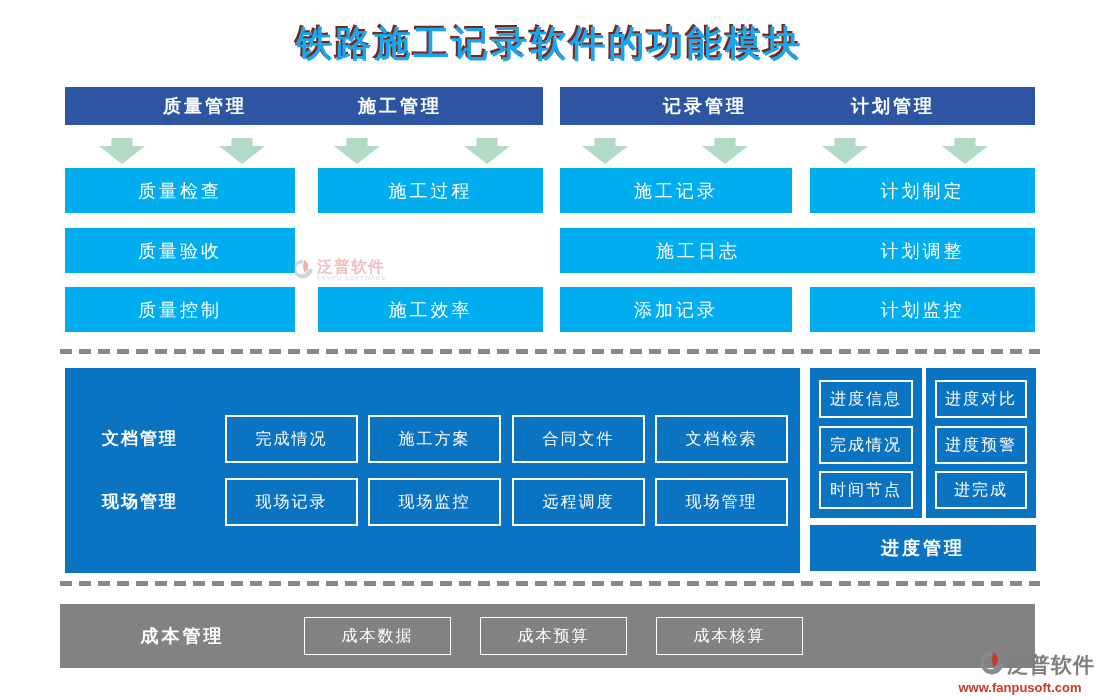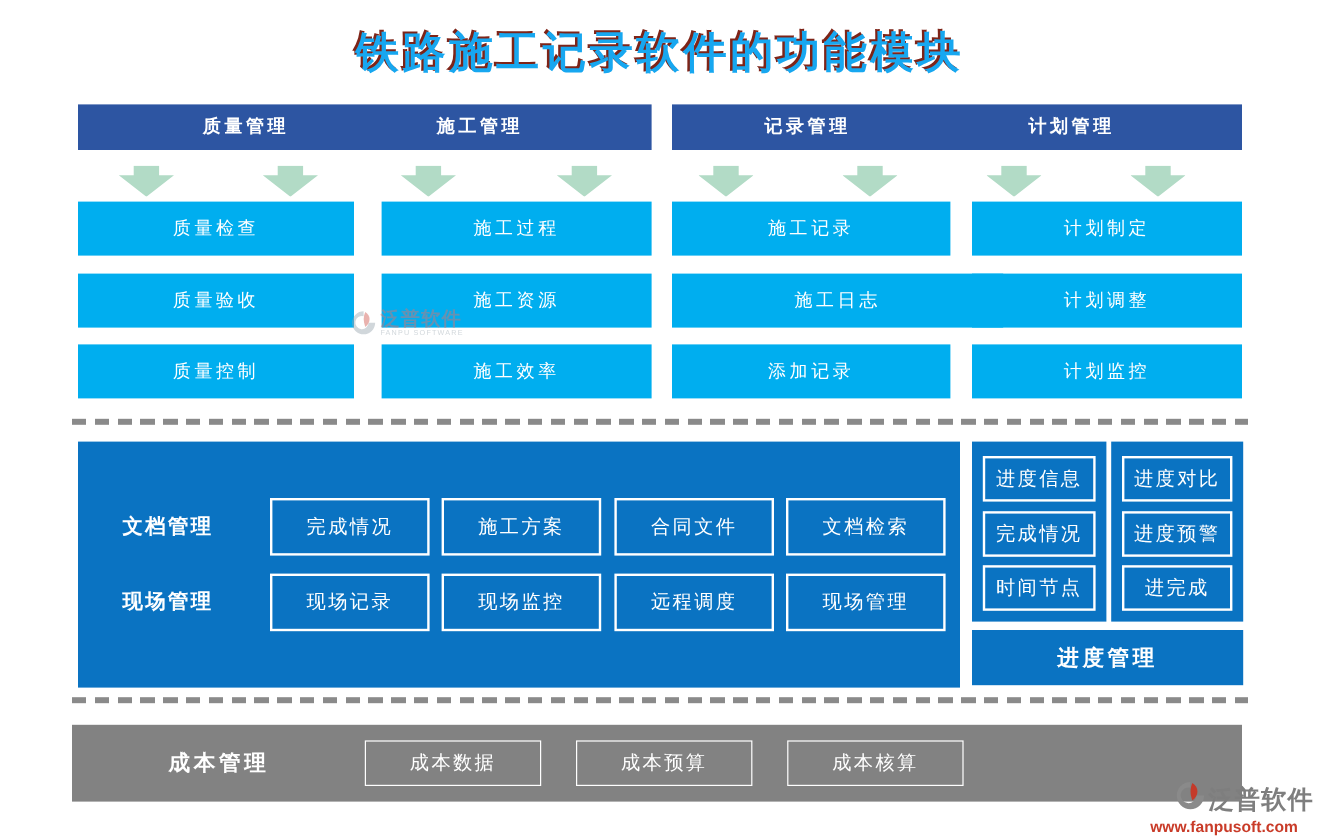--- a/index.html
+++ b/index.html
@@ -6,27 +6,27 @@
   body{font-family:"Liberation Sans","DejaVu Sans",sans-serif;}
   .stage{position:relative;width:1100px;height:700px;background:#ffffff;overflow:hidden;}
 
   .abs{position:absolute;box-sizing:border-box;}
 
   .title{top:20px;left:0;width:100%;text-align:center;
     font-size:36px;font-weight:bold;letter-spacing:3px;color:#17a7f0;
     text-shadow:-2px -2px 0 #7e2418;}
 
   .hbar{background:#2d55a2;height:38px;}
-  .hlabel{color:#ffffff;font-size:15px;font-weight:bold;letter-spacing:3px;
+  .hlabel{color:#ffffff;font-size:18px;font-weight:bold;letter-spacing:3px;
     height:38px;line-height:38px;text-align:center;width:140px;}
 
   .arrow{width:46px;height:26px;background:#b2dbc6;
     clip-path:polygon(27% 0,73% 0,73% 31%,100% 31%,50% 100%,0 31%,27% 31%);}
 
-  .mbtn{background:#00aeef;height:45px;color:#ffffff;font-size:15px;letter-spacing:3px;
+  .mbtn{background:#00aeef;height:45px;color:#ffffff;font-size:18px;letter-spacing:3px;
     display:flex;align-items:center;justify-content:center;}
 
   .dash{height:5px;background:repeating-linear-gradient(90deg,#8a8a8a 0 12px,transparent 12px 19px);}
 
   .panel{background:#0a73c2;}
   .plabel{color:#ffffff;font-size:17px;font-weight:bold;letter-spacing:2px;
     height:48px;line-height:48px;text-align:center;}
   .pbox{border:2px solid #ffffff;color:#ffffff;font-size:16px;letter-spacing:2px;
     display:flex;align-items:center;justify-content:center;background:transparent;}
 
@@ -53,38 +53,37 @@
 <body>
 
 <div class="stage">
 
   <div class="abs title">铁路施工记录软件的功能模块</div>
 
   <div class="abs hbar" style="left:65px;top:87px;width:478px;"></div>
   <div class="abs hbar" style="left:560px;top:87px;width:475px;"></div>
   <div class="abs hlabel" style="left:135px;top:87px;">质量管理</div>
   <div class="abs hlabel" style="left:330px;top:87px;">施工管理</div>
-  <div class="abs hlabel" style="left:603px;top:87px;">记录管理</div>
+  <div class="abs hlabel" style="left:635px;top:87px;">记录管理</div>
   <div class="abs hlabel" style="left:823px;top:87px;">计划管理</div>
 
   <div class="abs arrow" style="left:99px;top:138px;"></div>
   <div class="abs arrow" style="left:219px;top:138px;"></div>
   <div class="abs arrow" style="left:334px;top:138px;"></div>
   <div class="abs arrow" style="left:464px;top:138px;"></div>
   <div class="abs arrow" style="left:582px;top:138px;"></div>
   <div class="abs arrow" style="left:702px;top:138px;"></div>
   <div class="abs arrow" style="left:822px;top:138px;"></div>
   <div class="abs arrow" style="left:942px;top:138px;"></div>
 
   <div class="abs mbtn" style="left:65px;top:168px;width:230px;">质量检查</div>
   <div class="abs mbtn" style="left:65px;top:228px;width:230px;">质量验收</div>
   <div class="abs mbtn" style="left:65px;top:287px;width:230px;">质量控制</div>
 
   <div class="abs mbtn" style="left:318px;top:168px;width:225px;">施工过程</div>
-  <div class="abs mbtn" style="left:318px;top:228px;width:225px;">施工资源</div>
   <div class="abs mbtn" style="left:318px;top:287px;width:225px;">施工效率</div>
 
   <div class="abs mbtn" style="left:560px;top:168px;width:232px;">施工记录</div>
   <div class="abs mbtn" style="left:560px;top:228px;width:276px;">施工日志</div>
   <div class="abs mbtn" style="left:560px;top:287px;width:232px;">添加记录</div>
 
   <div class="abs mbtn" style="left:810px;top:168px;width:225px;">计划制定</div>
   <div class="abs mbtn" style="left:810px;top:228px;width:225px;">计划调整</div>
   <div class="abs mbtn" style="left:810px;top:287px;width:225px;">计划监控</div>
 

